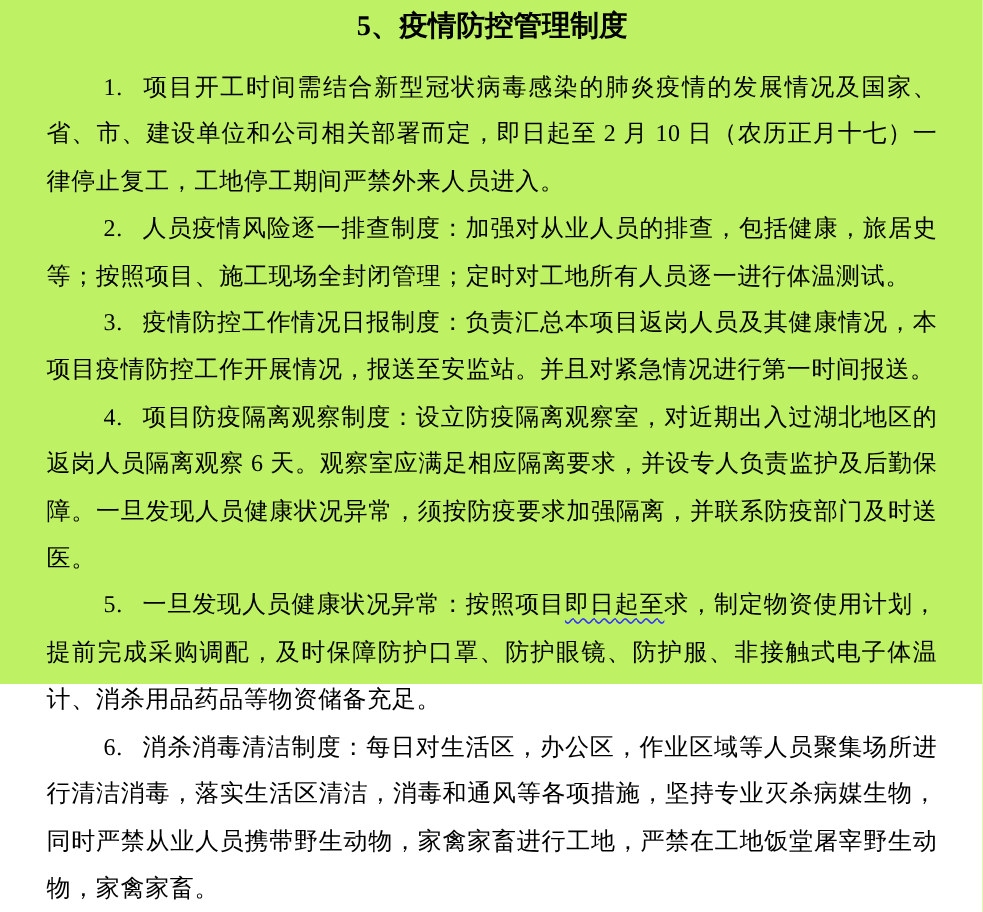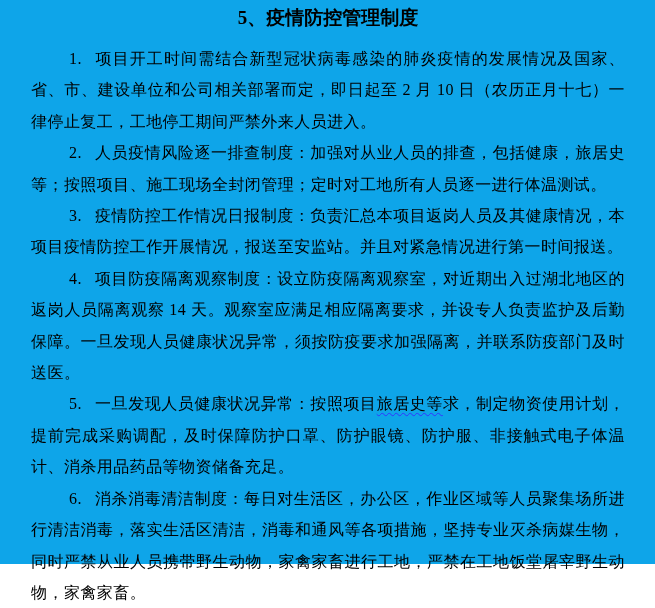--- a/index.html
+++ b/index.html
@@ -10,23 +10,23 @@
     width: 655px;
     height: 608px;
     background: #ffffff;
     color: #000000;
     font-family: "Liberation Serif", "DejaVu Serif", serif;
     overflow: hidden;
   }
   .page {
     box-sizing: border-box;
     width: 655px;
-    height: 564px;
+    height: 456px;
     padding: 5px 30px 0 31px;
-    background: #0ea5e9;
+    background: #bef264;
   }
   .doc-title {
     margin: 0 0 12px 0;
     font-size: 19px;
     line-height: 26px;
     font-weight: bold;
     text-align: center;
     color: #000000;
   }
   .para {
@@ -56,19 +56,19 @@
 <div class="page">
 
   <h1 class="doc-title">5、疫情防控管理制度</h1>
 
   <p class="para"><span class="num">1.</span><span>项目开工时间需结合新型冠状病毒感染的肺炎疫情的发展情况及国家、省、市、建设单位和公司相关部署而定，即日起至 2 月 10 日（农历正月十七）一律停止复工，工地停工期间严禁外来人员进入。</span></p>
 
   <p class="para"><span class="num">2.</span><span>人员疫情风险逐一排查制度：加强对从业人员的排查，包括健康，旅居史等；按照项目、施工现场全封闭管理；定时对工地所有人员逐一进行体温测试。</span></p>
 
   <p class="para"><span class="num">3.</span><span>疫情防控工作情况日报制度：负责汇总本项目返岗人员及其健康情况，本项目疫情防控工作开展情况，报送至安监站。并且对紧急情况进行第一时间报送。</span></p>
 
-  <p class="para"><span class="num">4.</span><span>项目防疫隔离观察制度：设立防疫隔离观察室，对近期出入过湖北地区的返岗人员隔离观察 14 天。观察室应满足相应隔离要求，并设专人负责监护及后勤保障。一旦发现人员健康状况异常，须按防疫要求加强隔离，并联系防疫部门及时送医。</span></p>
+  <p class="para"><span class="num">4.</span><span>项目防疫隔离观察制度：设立防疫隔离观察室，对近期出入过湖北地区的返岗人员隔离观察 6 天。观察室应满足相应隔离要求，并设专人负责监护及后勤保障。一旦发现人员健康状况异常，须按防疫要求加强隔离，并联系防疫部门及时送医。</span></p>
 
-  <p class="para"><span class="num">5.</span><span>一旦发现人员健康状况异常：按照项目</span><span class="wavy">旅居史等</span><span>求，制定物资使用计划，提前完成采购调配，及时保障防护口罩、防护眼镜、防护服、非接触式电子体温计、消杀用品药品等物资储备充足。</span></p>
+  <p class="para"><span class="num">5.</span><span>一旦发现人员健康状况异常：按照项目</span><span class="wavy">即日起至</span><span>求，制定物资使用计划，提前完成采购调配，及时保障防护口罩、防护眼镜、防护服、非接触式电子体温计、消杀用品药品等物资储备充足。</span></p>
 
   <p class="para"><span class="num">6.</span><span>消杀消毒清洁制度：每日对生活区，办公区，作业区域等人员聚集场所进行清洁消毒，落实生活区清洁，消毒和通风等各项措施，坚持专业灭杀病媒生物，同时严禁从业人员携带野生动物，家禽家畜进行工地，严禁在工地饭堂屠宰野生动物，家禽家畜。</span></p>
 
 </div>
 
 </body></html>

